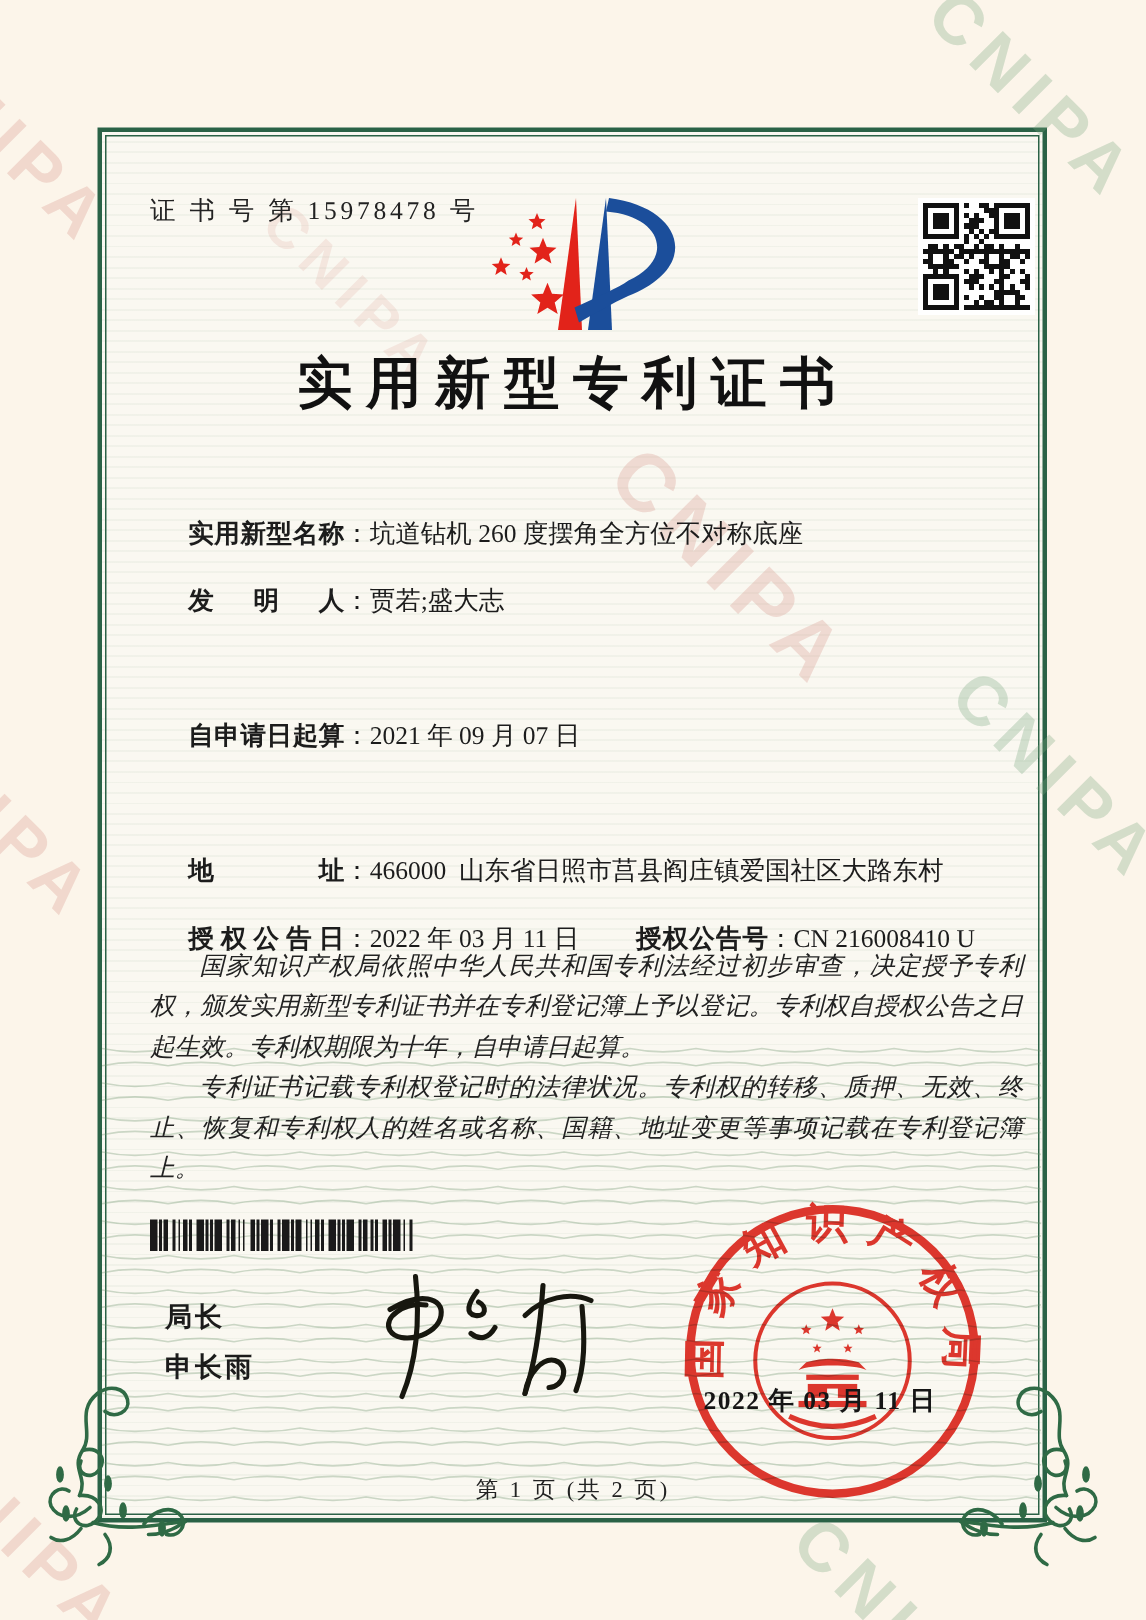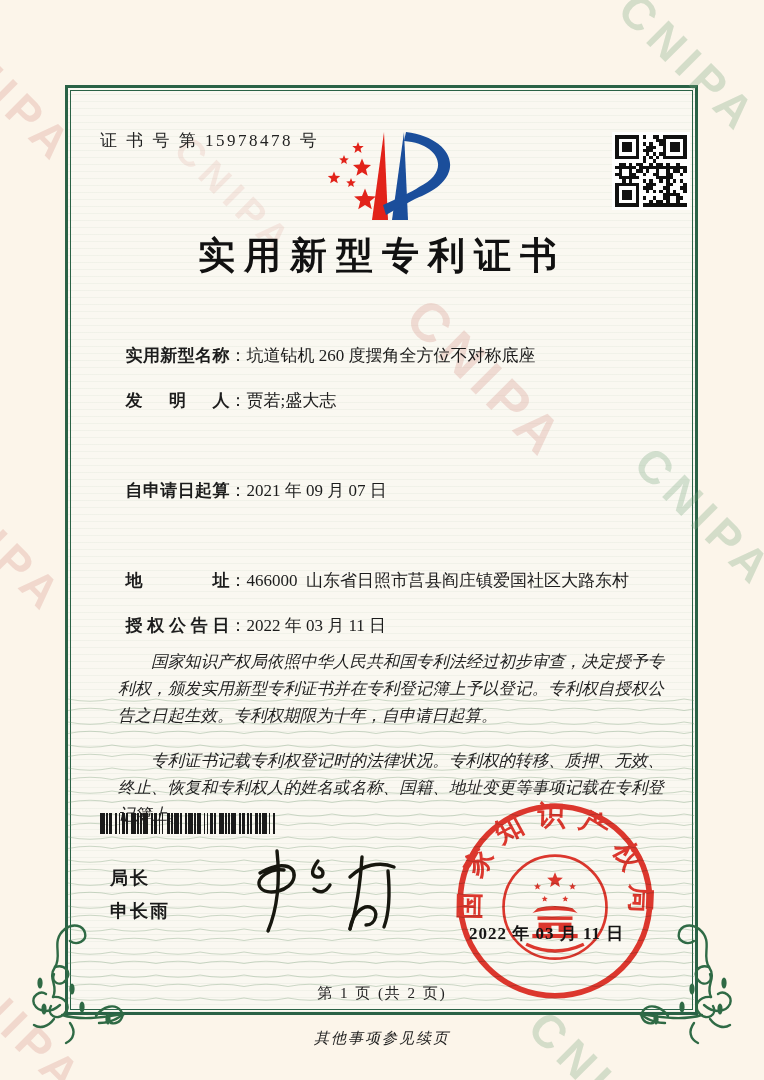--- a/index.html
+++ b/index.html
@@ -29,21 +29,21 @@
   .title{left:0;right:0;top:231px;text-align:center;font-size:37px;font-weight:700;
          letter-spacing:9px;color:#111;font-family:Liberation Serif, serif;}
   .field{left:100px;width:585px;font-size:17px;color:#1c1c1c;white-space:pre-wrap;}
   .flabel{display:inline-block;width:104px;text-align:justify;text-align-last:justify;
           vertical-align:top;font-weight:bold;}
   .fvalue{white-space:pre-wrap;}
   .grant-right{position:absolute;left:290px;top:0;white-space:pre-wrap;}
   .grant-right .flabel{width:88px;}
   .paras{left:100px;top:630px;width:582px;font-size:16.5px;line-height:27px;
          color:#222;text-align:justify;font-style:italic;}
-  .paras p{margin:18px;text-indent:2em;}
+  .paras p{margin:0;text-indent:2em;}
   .signer{left:110px;font-family:"Liberation Sans","DejaVu Sans",sans-serif;
           font-weight:600;font-size:18px;color:#1b1b1b;letter-spacing:2px;}
   .page-info{left:0;right:0;top:984px;text-align:center;font-size:15px;color:#222;
              letter-spacing:2px;}
   .cont-note{left:0;right:0;top:1029px;text-align:center;font-size:15px;color:#222;
              font-style:italic;letter-spacing:2px;}
 
   
   .barcode{left:100px;top:813px;width:212px;height:21px;display:flex;align-items:stretch;}
   .barcode i{display:block;height:100%;}
@@ -373,20 +373,23 @@
     </div>
     <div class="field" style="top:459px">
       <span class="flabel">自申请日起算</span><span>：</span><span class="fvalue">2021 年 09 月 07 日</span>
     </div>
     <div class="field" style="top:549px">
       <span class="flabel">地址</span><span>：</span><span class="fvalue">466000  山东省日照市莒县阎庄镇爱国社区大路东村</span>
     </div>
 
     <div class="field" style="top:594px">
       <span class="flabel">授权公告日</span><span>：</span><span class="fvalue">2022 年 03 月 11 日</span>
+      <span class="grant-right">
+        <span class="flabel">授权公告号</span><span>：</span><span class="fvalue">CN 216008410 U</span>
+      </span>
     </div>
 
     <div class="paras">
       <p>国家知识产权局依照中华人民共和国专利法经过初步审查，决定授予专利权，颁发实用新型专利证书并在专利登记簿上予以登记。专利权自授权公告之日起生效。专利权期限为十年，自申请日起算。</p>
       <p>专利证书记载专利权登记时的法律状况。专利权的转移、质押、无效、终止、恢复和专利权人的姓名或名称、国籍、地址变更等事项记载在专利登记簿上。</p>
     </div>
 
     <div class="barcode" id="barcode">
         <i style="width: 4.65px; background: rgb(26, 26, 26); margin-right: 1.55px;"></i>
         <i style="width: 1.55px; background: rgb(26, 26, 26); margin-right: 1.55px;"></i>
@@ -500,16 +503,15 @@
           <path d="M44,96 c-6,8 -14,10 -20,6"></path>
           <ellipse cx="30" cy="60" rx="2.6" ry="5.5" fill="#2f6a45" stroke="none"></ellipse>
           <ellipse cx="62" cy="66" rx="2.6" ry="5.5" fill="#2f6a45" stroke="none"></ellipse>
           <ellipse cx="34" cy="86" rx="2.6" ry="5.5" fill="#2f6a45" stroke="none"></ellipse>
           <ellipse cx="72" cy="84" rx="2.6" ry="5.5" fill="#2f6a45" stroke="none"></ellipse>
           <ellipse cx="98" cy="96" rx="2.6" ry="5.5" fill="#2f6a45" stroke="none"></ellipse>
         </g>
     </svg>
 
     <div class="page-info">第 1 页 (共 2 页)</div>
-    <div class="cont-note">其他事项参见续页</div>
 
   </div>
 </div>
 
 </body></html>

